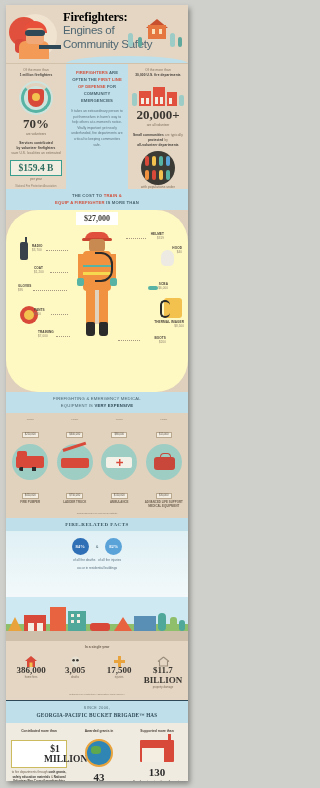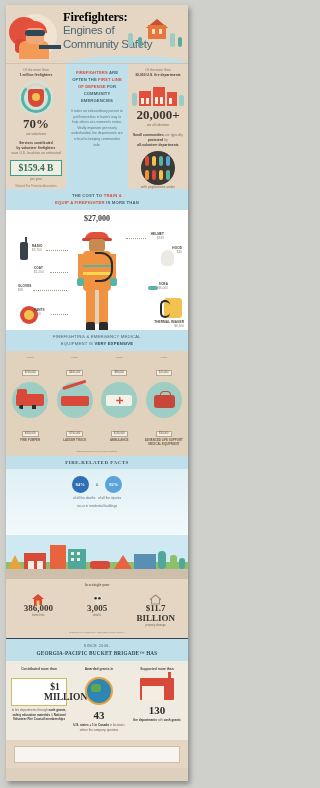--- a/index.html
+++ b/index.html
@@ -63,21 +63,21 @@
 
   .people{width:34px;height:34px;border-radius:50%;background:#3c3a35;margin:3px auto 0;position:relative;overflow:hidden;}
   .people i{position:absolute;width:4px;height:10px;border-radius:2px;}
 
   
   .banner{background:#bfe0ea;text-align:center;padding:4px 12px;box-sizing:border-box;}
   .banner .l1{font-size:4.2px;letter-spacing:.2px;color:#4a6470;line-height:6.5px;font-weight:700;}
   .banner .l1 .red{color:#d2503c;}
 
   
-  .gear{background:#ffffff;position:relative;height:120px;}
+  .gear{background:#fef9c3;position:relative;height:182px;border-radius:32px;}
   .pricetag{position:absolute;left:50%;transform:translateX(-50%);top:2px;background:#fff;padding:2px 8px;
             font-family:"Liberation Serif",serif;font-weight:700;font-size:8px;color:#3a3631;}
   .ff{position:absolute;left:50%;transform:translateX(-50%);top:22px;width:44px;height:112px;}
   .ff .helmet{position:absolute;left:10px;top:0;width:24px;height:9px;background:#e0503c;border-radius:11px 11px 2px 2px;}
   .ff .helmet:after{content:"";position:absolute;left:-3px;top:6px;width:30px;height:3px;background:#c9452f;border-radius:3px;}
   .ff .head{position:absolute;left:14px;top:7px;width:16px;height:13px;background:#c98a52;border-radius:4px;}
   .ff .body{position:absolute;left:8px;top:19px;width:28px;height:40px;background:#f0923f;border-radius:4px;}
   .ff .stripe{position:absolute;left:8px;top:40px;width:28px;height:3px;background:#f6d94e;}
   .ff .stripe2{position:absolute;left:8px;top:33px;width:28px;height:2px;background:#57b3a4;}
   .ff .arm{position:absolute;top:22px;width:6px;height:26px;background:#f0923f;}
@@ -489,20 +489,29 @@
               <circle cx="3.6" cy="4.3" r="1.3" fill="#3a3631"></circle>
               <circle cx="7.4" cy="4.3" r="1.3" fill="#3a3631"></circle>
               <rect x="3.5" y="8" width="4" height="2.5" fill="#e6e0d2"></rect>
             </svg>
         </div>
         <div class="n">3,005</div>
         <div class="c">deaths</div>
       </div>
       <div class="st">
         <div class="ic">
+          <svg width="11" height="11" viewBox="0 0 11 11">
+              <path d="M4 0h3v4h4v3H7v4H4V7H0V4h4z" fill="#e8a33d"></path>
+            </svg>
+        </div>
+        <div class="n">17,500</div>
+        <div class="c">injuries</div>
+      </div>
+      <div class="st">
+        <div class="ic">
           <svg width="13" height="11" viewBox="0 0 13 11">
               <path d="M6.5 1 L12 5.5 M6.5 1 L1 5.5 M2.5 5 V10 H10.5 V5" fill="none" stroke="#9b8e7c" stroke-width="1.1"></path>
             </svg>
         </div>
         <div class="n">$11.7 BILLION</div>
         <div class="c">property damage</div>
       </div>
     </div>
     <div class="statsrc">National Fire Protection Association (2011 survey)</div>
 

